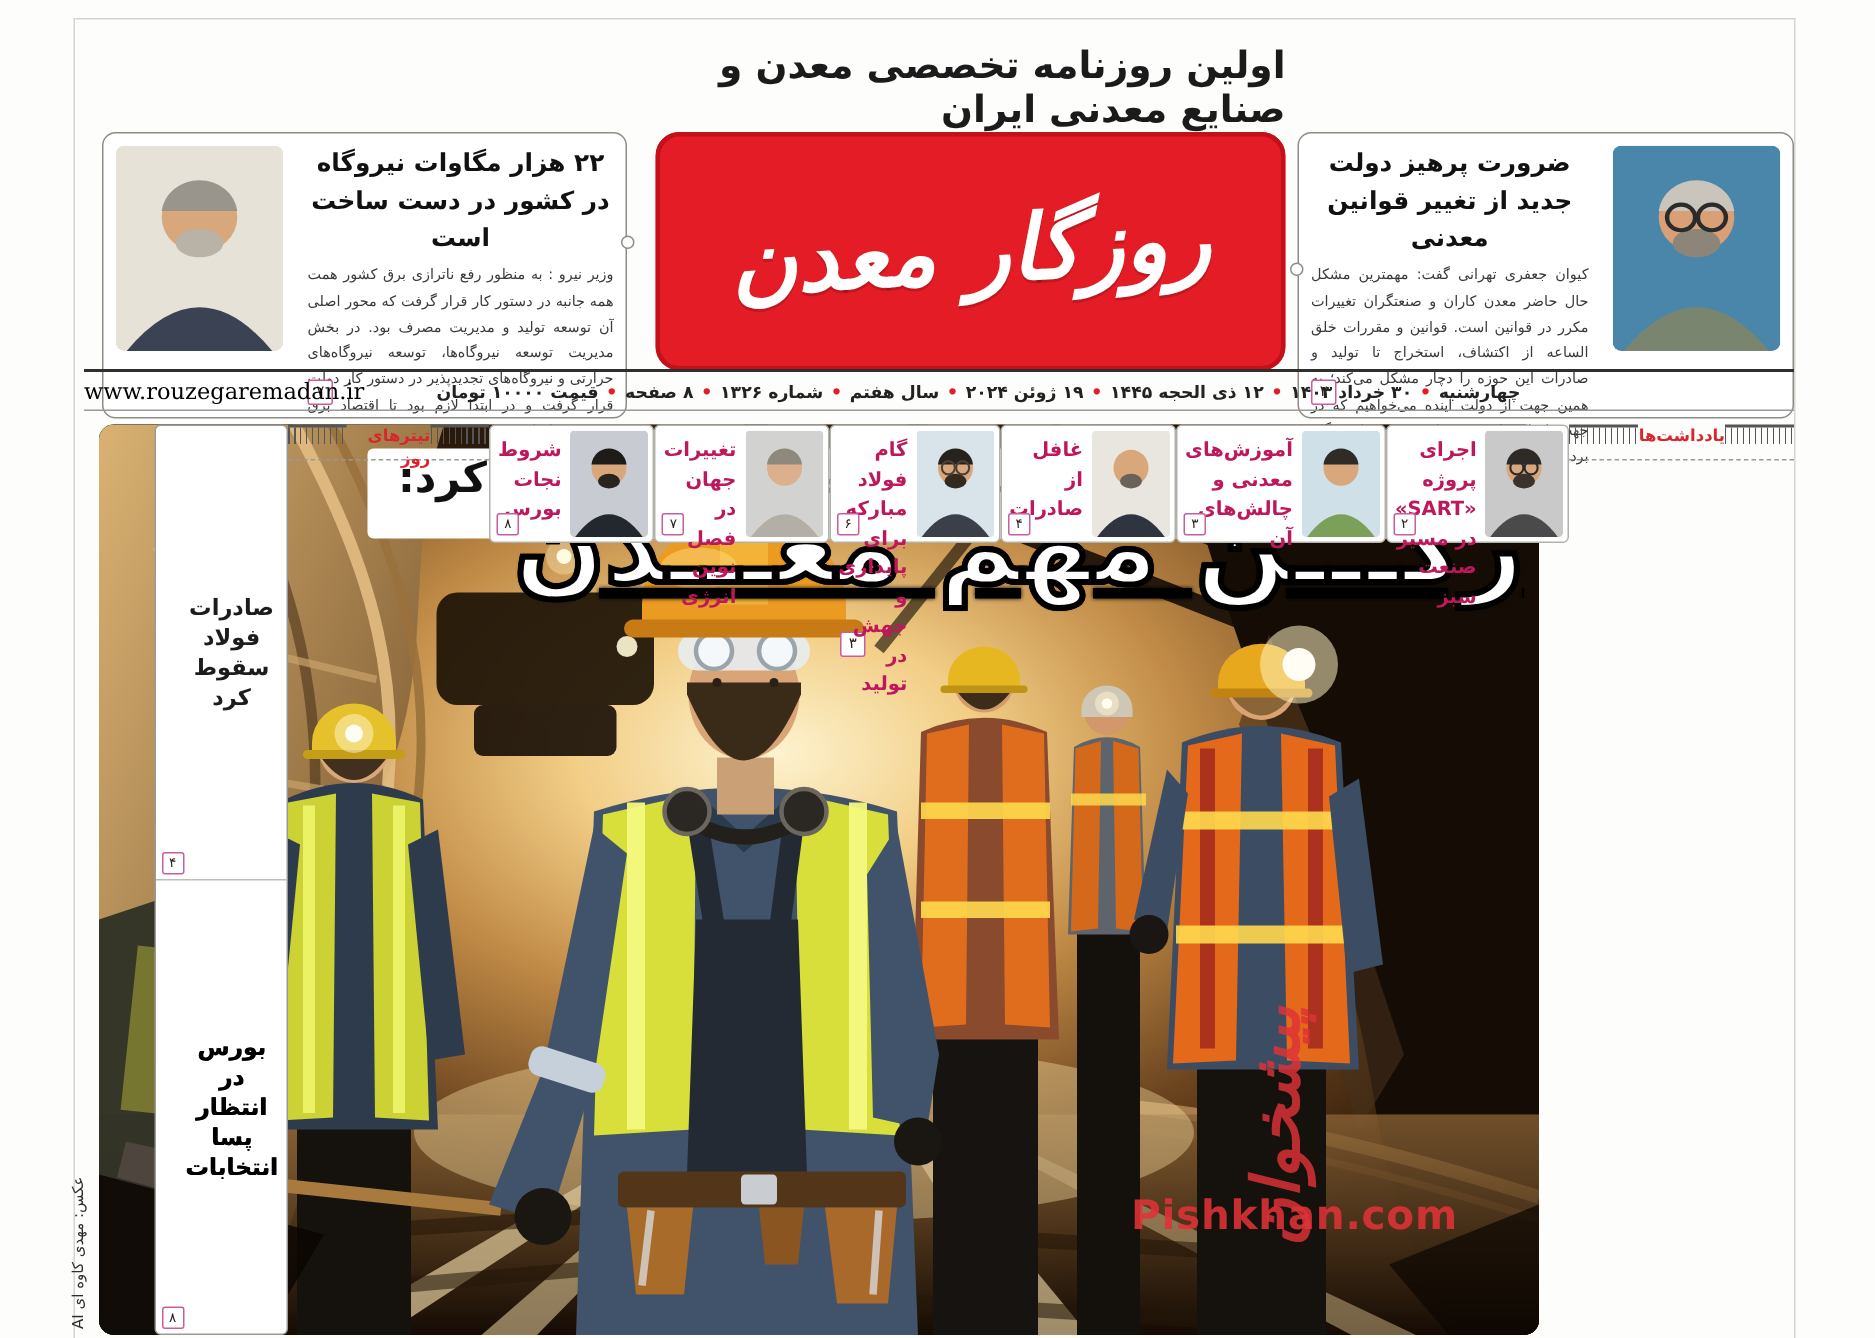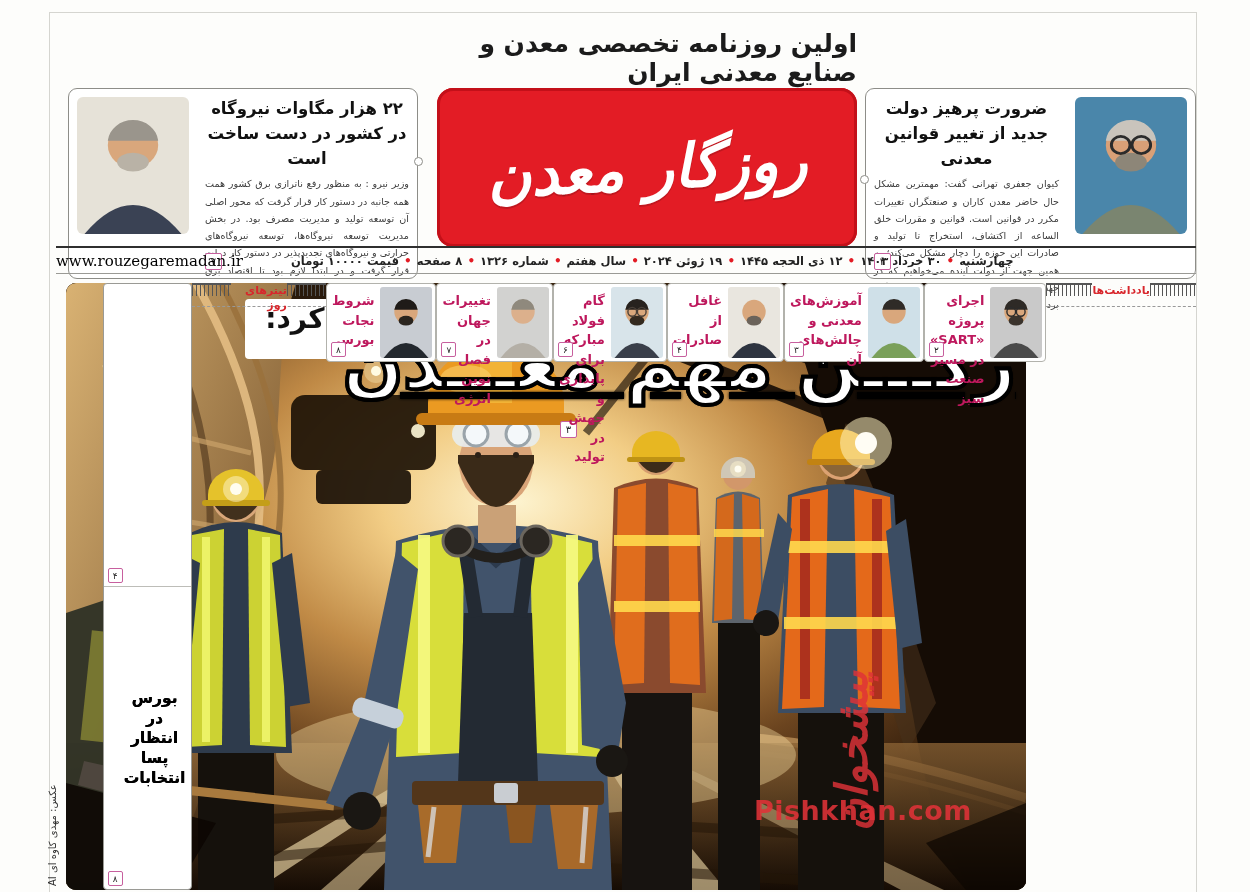--- a/index.html
+++ b/index.html
@@ -386,20 +386,21 @@
     </div>
 
     <div class="strip-header">
       <span class="comb"></span>
       <span class="strip-label">تیترهای روز</span>
       <span class="comb"></span>
     </div>
 
     <div class="headlines-box">
       <div class="hl-row">
+        <span class="hl-title-1">صادرات فولاد سقوط کرد</span>
         <span class="page-badge hl-badge">۴</span>
       </div>
       <div class="hl-row">
         <span class="hl-title-2">بورس در انتظار پسا انتخابات</span>
         <span class="page-badge hl-badge">۸</span>
       </div>
     </div>
   </aside>
 </div>
 

